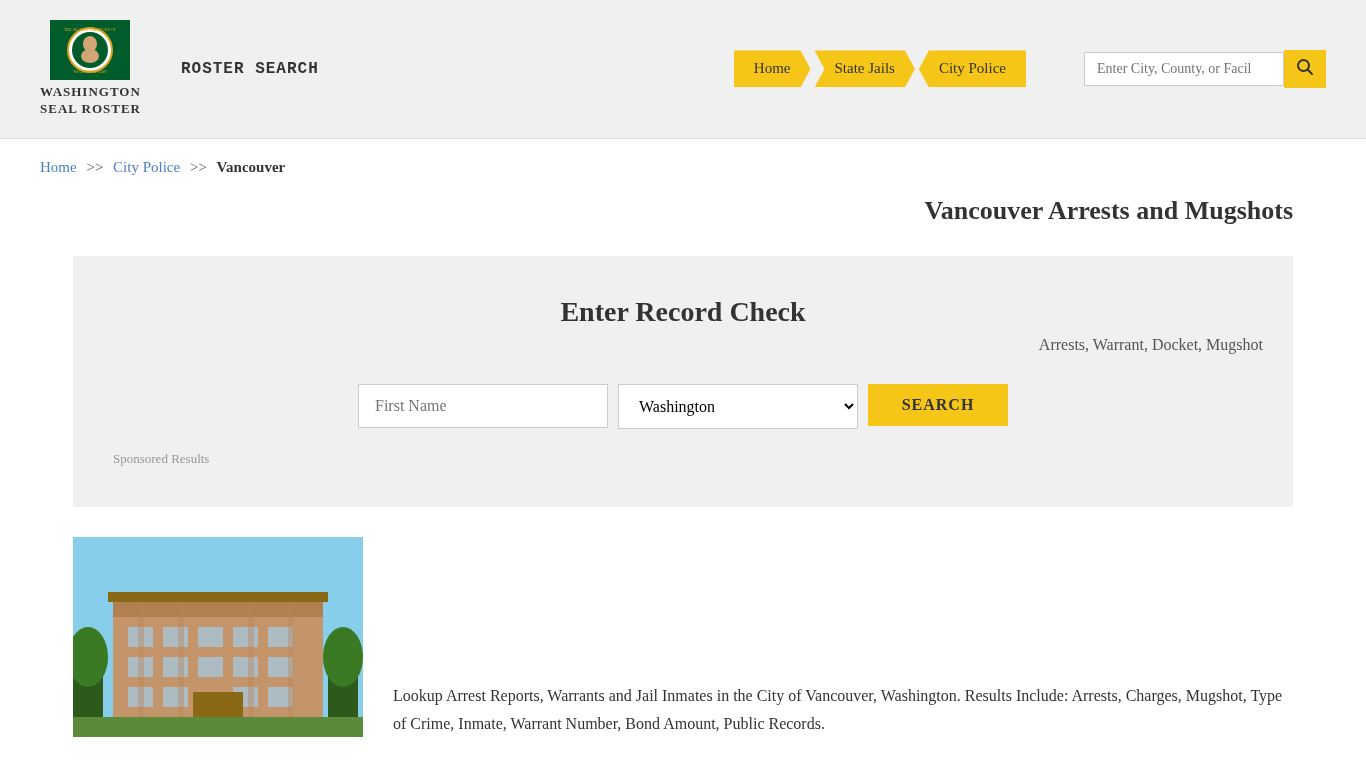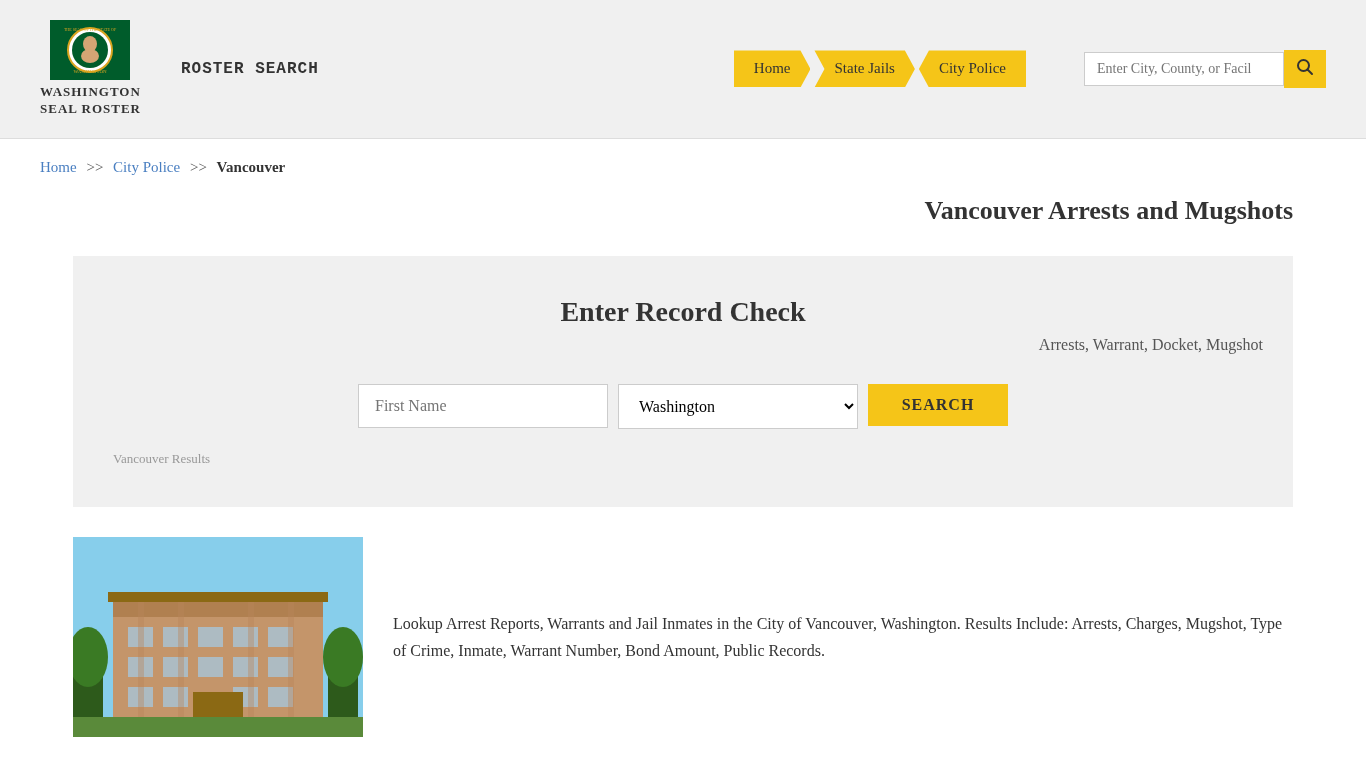--- a/index.html
+++ b/index.html
@@ -175,21 +175,21 @@
     .sponsored-label {
       color: #999;
       font-size: 13px;
       margin-left: 10px;
     }
 
     
     .bottom-section {
       display: flex;
       gap: 30px;
-      align-items: center;
+      align-items: flex-end;
       margin-top: 10px;
     }
     .building-img {
       width: 290px;
       height: 200px;
       flex-shrink: 0;
       overflow: hidden;
       background: linear-gradient(135deg, #8B7355 0%, #A0855B 30%, #7a6040 60%, #6B5A40 100%);
       position: relative;
     }
@@ -267,21 +267,21 @@
     <h2 class="record-check-title">Enter Record Check</h2>
     <p class="record-check-subtitle">Arrests, Warrant, Docket, Mugshot</p>
 
     <div class="search-form">
       <input type="text" placeholder="First Name" style="">
       <select id="state-select"><option value="Alabama">Alabama</option><option value="Alaska">Alaska</option><option value="Arizona">Arizona</option><option value="Arkansas">Arkansas</option><option value="California">California</option><option value="Colorado">Colorado</option><option value="Connecticut">Connecticut</option><option value="Delaware">Delaware</option><option value="Florida">Florida</option><option value="Georgia">Georgia</option><option value="Hawaii">Hawaii</option><option value="Idaho">Idaho</option><option value="Illinois">Illinois</option><option value="Indiana">Indiana</option><option value="Iowa">Iowa</option><option value="Kansas">Kansas</option><option value="Kentucky">Kentucky</option><option value="Louisiana">Louisiana</option><option value="Maine">Maine</option><option value="Maryland">Maryland</option><option value="Massachusetts">Massachusetts</option><option value="Michigan">Michigan</option><option value="Minnesota">Minnesota</option><option value="Mississippi">Mississippi</option><option value="Missouri">Missouri</option><option value="Montana">Montana</option><option value="Nebraska">Nebraska</option><option value="Nevada">Nevada</option><option value="New Hampshire">New Hampshire</option><option value="New Jersey">New Jersey</option><option value="New Mexico">New Mexico</option><option value="New York">New York</option><option value="North Carolina">North Carolina</option><option value="North Dakota">North Dakota</option><option value="Ohio">Ohio</option><option value="Oklahoma">Oklahoma</option><option value="Oregon">Oregon</option><option value="Pennsylvania">Pennsylvania</option><option value="Rhode Island">Rhode Island</option><option value="South Carolina">South Carolina</option><option value="South Dakota">South Dakota</option><option value="Tennessee">Tennessee</option><option value="Texas">Texas</option><option value="Utah">Utah</option><option value="Vermont">Vermont</option><option value="Virginia">Virginia</option><option value="Washington" selected="">Washington</option><option value="West Virginia">West Virginia</option><option value="Wisconsin">Wisconsin</option><option value="Wyoming">Wyoming</option></select>
       <button class="search-btn">SEARCH</button>
     </div>
 
     <div>
-      <span class="sponsored-label">Vancouver Results</span>
+      <span class="sponsored-label">Sponsored Results</span>
     </div>
   </div>
 
   <div class="bottom-section">
 
     <div class="building-img">
       <svg viewBox="0 0 290 200" xmlns="http://www.w3.org/2000/svg" width="290" height="200">
 
         <rect width="290" height="200" fill="#87CEEB"></rect>
 

